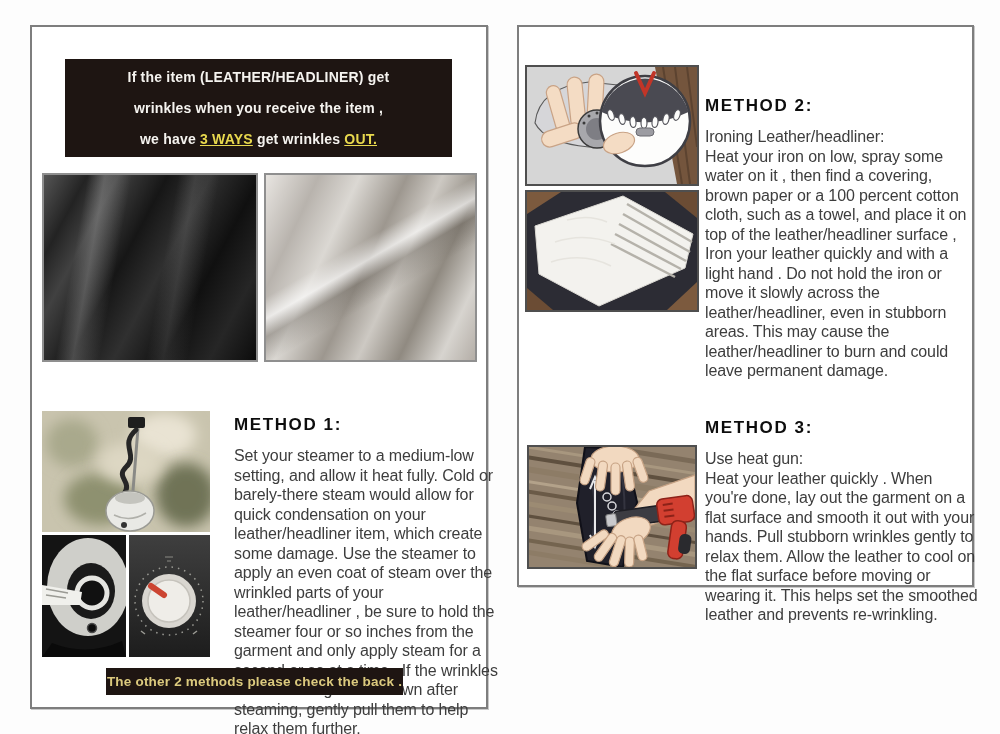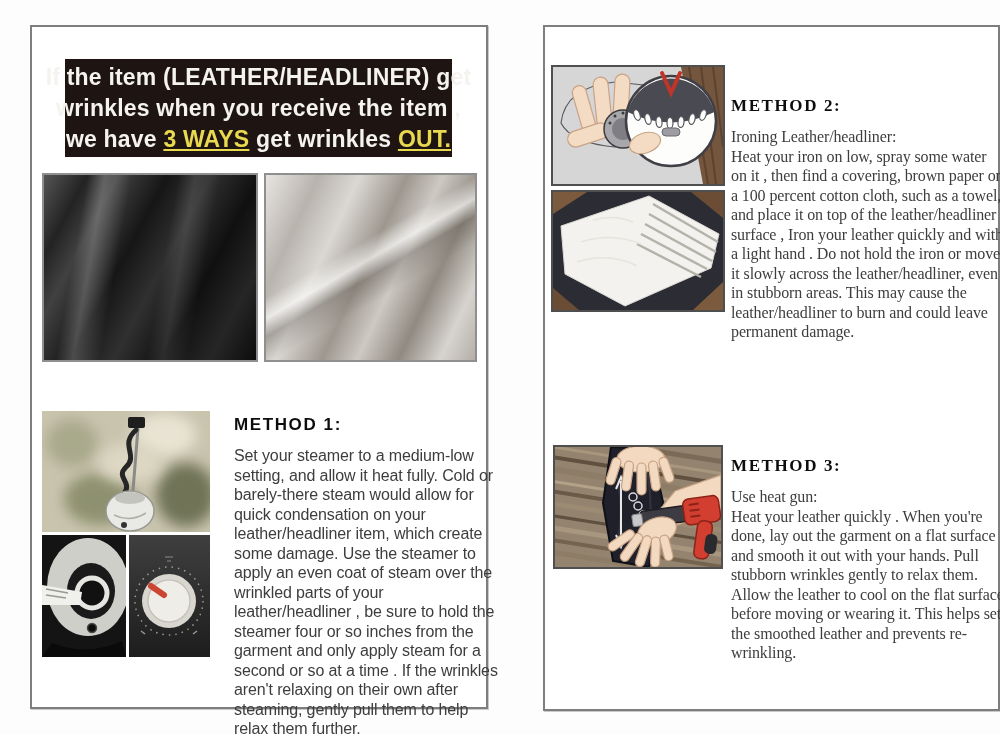--- a/index.html
+++ b/index.html
@@ -2,28 +2,28 @@
 <html><head>
 <meta charset="utf-8">
 <style>
   * { margin:0; padding:0; box-sizing:border-box; }
   html,body { background:#ffffff; }
   body { font-family:"Liberation Sans","DejaVu Sans",sans-serif; }
   .page { position:relative; width:1000px; height:734px; background:#fdfdfd; overflow:hidden; }
 
   .panel { position:absolute; background:#fff; border:2px solid #7e7e7e; box-shadow:1px 1px 0 #c9c9c9; }
   .panel-left  { left:30px;  top:25px; width:458px; height:684px; }
-  .panel-right { left:543px; top:25px; width:457px; height:686px;font-family:Liberation Serif, serif; }
+  .panel-right { left:517px; top:25px; width:457px; height:562px; }
 
   
   .banner {
     position:absolute; left:33px; top:32px; width:387px; height:98px;
     background:#1e1512; color:#f5f3ef;
     display:flex; flex-direction:column; justify-content:center; align-items:center;
-    font-weight:bold; font-size:23px; line-height:31px; letter-spacing:.2px; text-align:center;
+    font-weight:bold; font-size:14px; line-height:31px; letter-spacing:.2px; text-align:center;
     white-space:pre;
   }
   .banner .hl { color:#e9d94e;text-decoration:underline; }
 
   
   .photos-row { position:absolute; left:10px; top:146px; display:flex; gap:6px; }
   .photo { border:2px solid #8f8f8f; }
   .photo-dark {
     width:216px; height:189px;
     background:
@@ -42,21 +42,21 @@
   .steamer-top { width:168px; height:121px; display:block; margin-bottom:3px; }
   .steamer-bottom { display:flex; gap:3px; }
   .steamer-bottom svg { display:block; }
 
   
   .method-block { position:absolute; color:#3d3d3d; }
   .m-heading { color:#0d0d0d; font-weight:bold; font-size:17px; letter-spacing:1.6px; margin-bottom:11px; }
   .m-sub, .m-body { font-size:16px; line-height:19.5px; letter-spacing:-.12px; }
   .method1-text { left:202px; top:388px; width:264px; }
   .method2-text { left:186px; top:69px;  width:274px; }
-  .method3-text { left:186px; top:391px; width:274px;margin-top:38px; }
+  .method3-text { left:186px; top:391px; width:274px; }
 
   
   .footer-banner {
     position:absolute; left:74px; top:641px; width:297px; height:27px;
     background:#1e1512; color:#dcca7e;
     display:flex; align-items:center; justify-content:center;
     font-size:13.5px; font-weight:bold; letter-spacing:.2px;
   }
 
   
@@ -135,20 +135,23 @@
           <path d="M12,96 l4,3 M68,96 l-4,3" stroke="#9a9a94" stroke-width="1.5"></path>
         </svg>
       </div>
     </div>
 
     <div class="method-block method1-text">
       <div class="m-heading">METHOD 1:</div>
       <div class="m-body">Set your steamer to a medium-low setting, and allow it heat fully. Cold or barely-there steam would allow for quick condensation on your leather/headliner item, which create some damage. Use the steamer to apply an even coat of steam over the wrinkled parts of your leather/headliner , be sure to hold the steamer four or so inches from the garment and only apply steam for a second or so at a time . If the wrinkles aren't relaxing on their own after steaming, gently pull them to help relax them further.</div>
     </div>
 
+    <div class="footer-banner">
+      <span>The other 2 methods please check the back .</span>
+    </div>
   </div>
 
   <div class="panel panel-right">
 
     <div class="fig fig-iron">
       <svg width="170" height="117" viewBox="0 0 170 117">
         <rect width="170" height="117" fill="#d6d6d6"></rect>
         <polygon points="128,0 170,0 170,117 150,117" fill="#74553d"></polygon>
         <path d="M136,0 L155,117 M148,0 L163,117 M160,0 L170,80" stroke="#5c4330" stroke-width="2" fill="none"></path>
         <path d="M8,56 Q12,20 62,15 L148,24 Q158,42 148,66 L62,80 Q18,76 8,56 Z" fill="#d6d6d9" stroke="#5a5a5a" stroke-width="1.2"></path>

